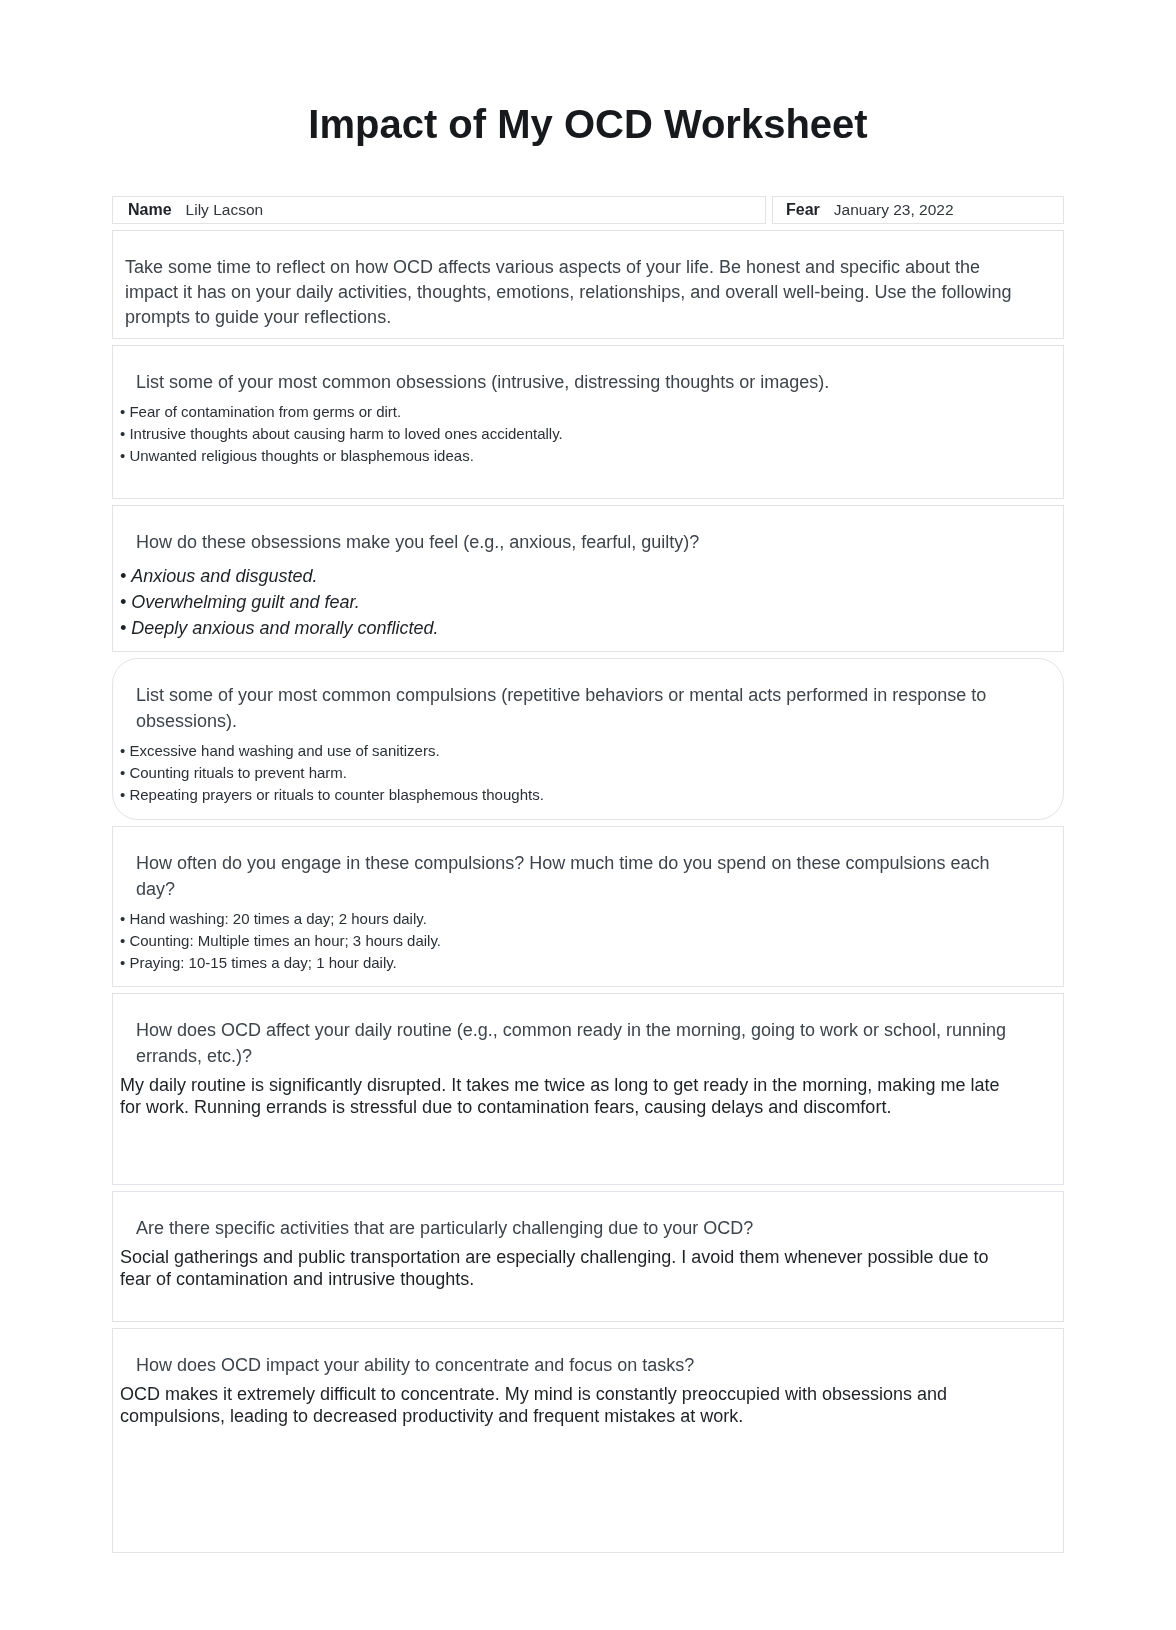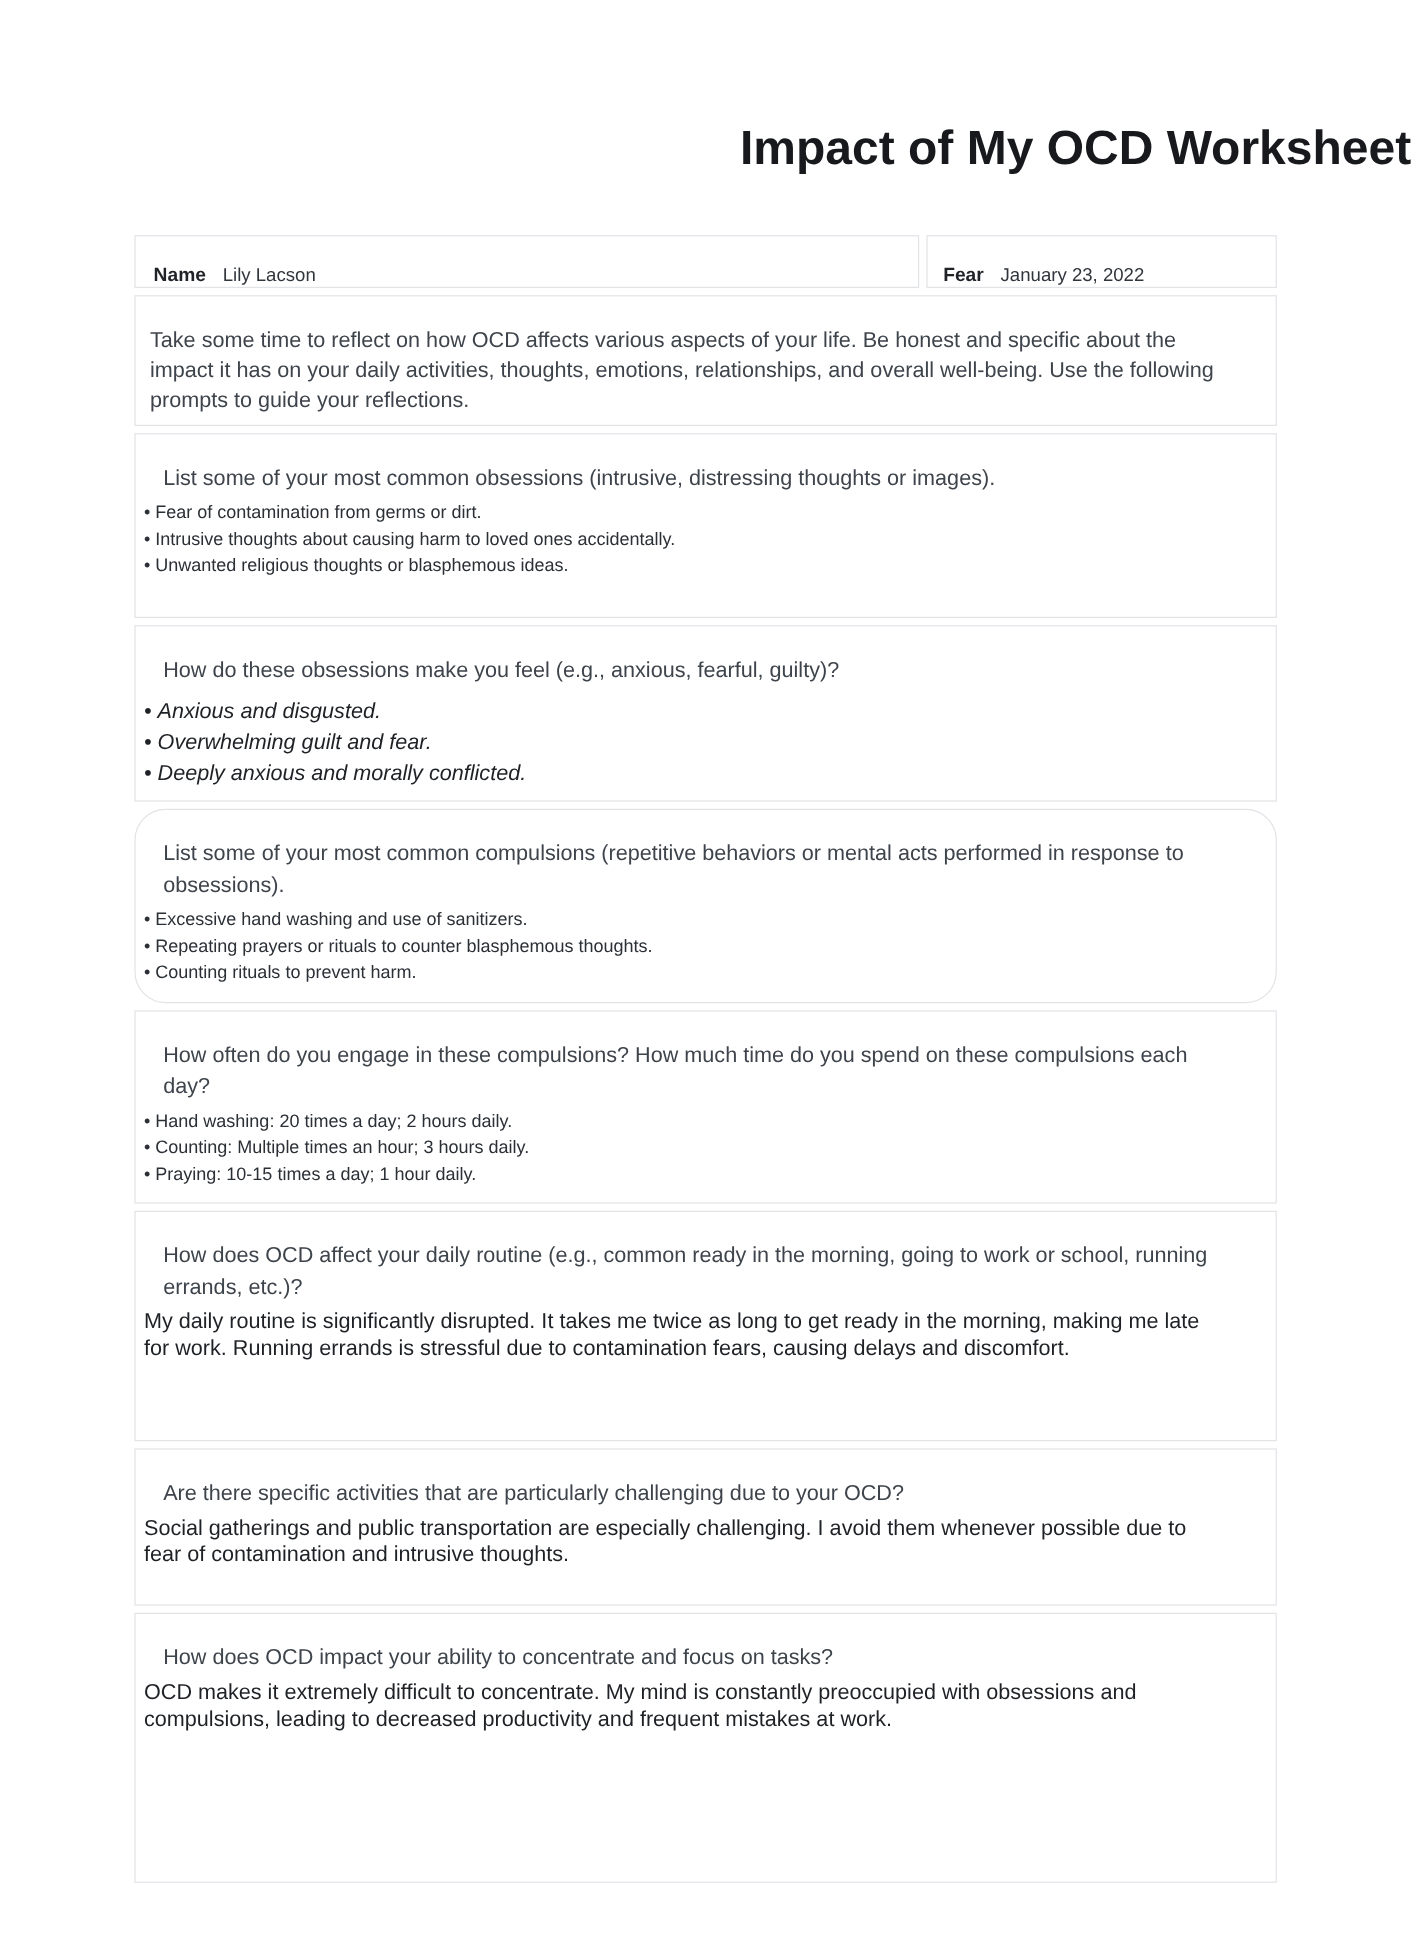--- a/index.html
+++ b/index.html
@@ -6,44 +6,44 @@
   body {
     width: 1176px; height: 1630px;
     background: #ffffff;
     font-family: "Liberation Sans", "DejaVu Sans", sans-serif;
     overflow: hidden;
     -webkit-font-smoothing: antialiased;
   }
   .page-title {
     margin: 0;
     padding-top: 102px;
-    text-align: right;
+    text-align: center;
     font-size: 40px;
     line-height: 44px;
     font-weight: bold;
     color: #17191c;
   }
   .sheet {
     width: 952px;
     margin: 50px auto 0;
     display: flex;
     flex-direction: column;
     gap: 6px;
   }
   .cell {
     background: #ffffff;
     border: 1px solid #e1e3e6;
     box-sizing: border-box;
     padding: 22px 18px 8px 7px;
   }
   .header-row { display: flex; gap: 6px; }
   .header-row .cell {
-    height: 44px;
+    height: 28px;
     display: flex;
-    align-items: flex-end;
+    align-items: center;
     padding: 0;
   }
   .cell.name-cell { flex: 0 0 654px; padding-left: 15px; }
   .cell.date-cell { flex: 1 1 auto; padding-left: 13px; }
   .field-label { font-weight: bold; font-size: 16px; color: #1f2328; }
   .field-value { font-size: 15.5px; color: #31363c; margin-left: 14px; }
 
   .cell.intro-cell { min-height: 90px; }
   .intro-text {
     margin: 2px 0 0 5px;
@@ -127,22 +127,22 @@
       <li>Anxious and disgusted.</li>
       <li>Overwhelming guilt and fear.</li>
       <li>Deeply anxious and morally conflicted.</li>
     </ul>
   </section>
 
   <section class="cell s2">
     <p class="question">List some of your most common compulsions (repetitive behaviors or mental acts performed in response to obsessions).</p>
     <ul class="bullets bullets-sm">
       <li>Excessive hand washing and use of sanitizers.</li>
+      <li>Counting rituals to prevent harm.</li>
       <li>Repeating prayers or rituals to counter blasphemous thoughts.</li>
-      <li>Counting rituals to prevent harm.</li>
     </ul>
   </section>
 
   <section class="cell s3">
     <p class="question">How often do you engage in these compulsions? How much time do you spend on these compulsions each day?</p>
     <ul class="bullets bullets-sm">
       <li>Hand washing: 20 times a day; 2 hours daily.</li>
       <li>Counting: Multiple times an hour; 3 hours daily.</li>
       <li>Praying: 10-15 times a day; 1 hour daily.</li>
     </ul>

